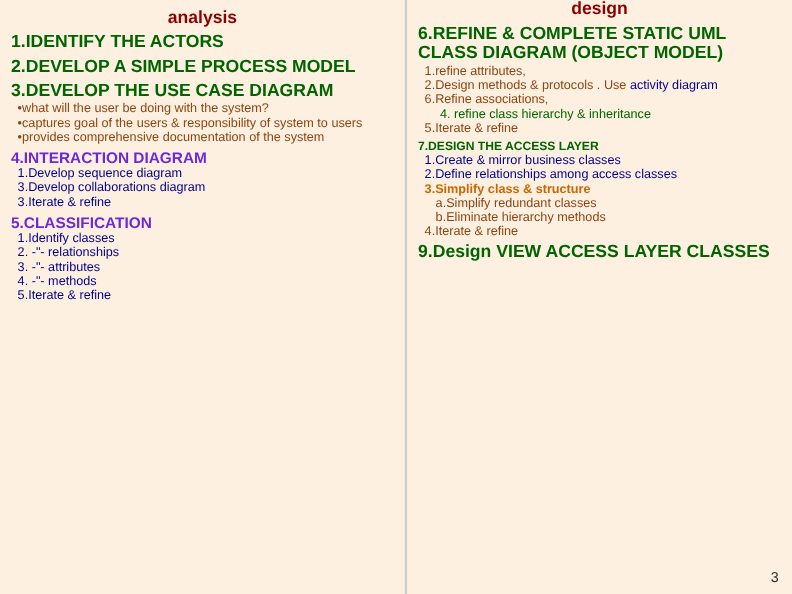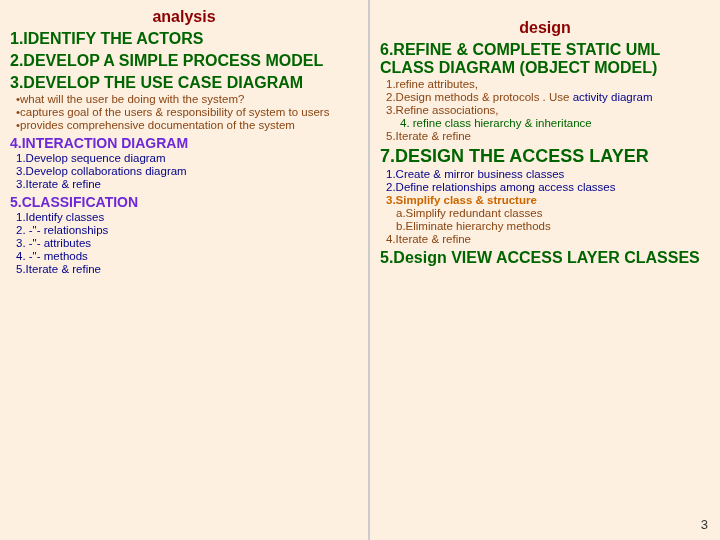--- a/index.html
+++ b/index.html
@@ -30,21 +30,21 @@
       background: #fdf0e0;
       border-right: 2px solid #ccc;
       padding: 8px 10px;
       overflow: hidden;
     }
 
     .right-panel {
       width: 350px;
       height: 100%;
       background: #fdf0e0;
-      padding: 19px 10px;
+      padding: 0 10px;
       overflow: hidden;
       position: relative;
     }
 
     .panel-title {
       color: #8b0000;
       font-weight: bold;
       font-size: 16px;
       text-align: center;
       margin-bottom: 4px;
@@ -138,29 +138,29 @@
   </div>
 
   <div class="right-panel">
     <div class="panel-title">design</div>
 
     <div class="section-heading">6.REFINE &amp; COMPLETE STATIC UML CLASS DIAGRAM (OBJECT MODEL)</div>
     <div class="sub-item">1.refine attributes,</div>
     <div class="sub-item">
       <span>2.Design methods &amp; protocols . Use </span><span class="activity-diagram-text">activity diagram</span>
     </div>
-    <div class="sub-item">3.Refine associations,</div>
+    <div class="sub-item">6.Refine associations,</div>
     <div class="green-item">4. refine class hierarchy &amp; inheritance</div>
     <div class="sub-item">5.Iterate &amp; refine</div>
 
-    <div class="section-heading" style="font-size:18px;">7.DESIGN THE ACCESS LAYER</div>
+    <div class="section-heading" style="font-size:11px;">7.DESIGN THE ACCESS LAYER</div>
     <div class="blue-item">1.Create &amp; mirror business classes</div>
     <div class="blue-item">2.Define relationships among access classes</div>
     <div class="sub-item" style="color:#cc6600; font-weight:bold;">3.Simplify class &amp; structure</div>
     <div class="sub-item-indent">a.Simplify redundant classes</div>
     <div class="sub-item-indent">b.Eliminate hierarchy methods</div>
     <div class="sub-item">4.Iterate &amp; refine</div>
 
-    <div class="section-heading">5.Design VIEW ACCESS LAYER CLASSES</div>
+    <div class="section-heading">9.Design VIEW ACCESS LAYER CLASSES</div>
 
     <div class="page-number">3</div>
   </div>
 </div>
 
 </body></html>

